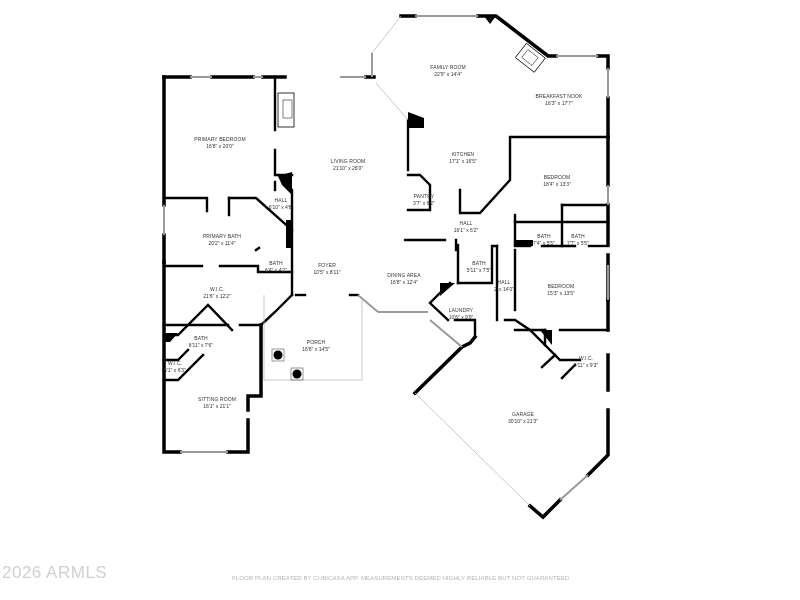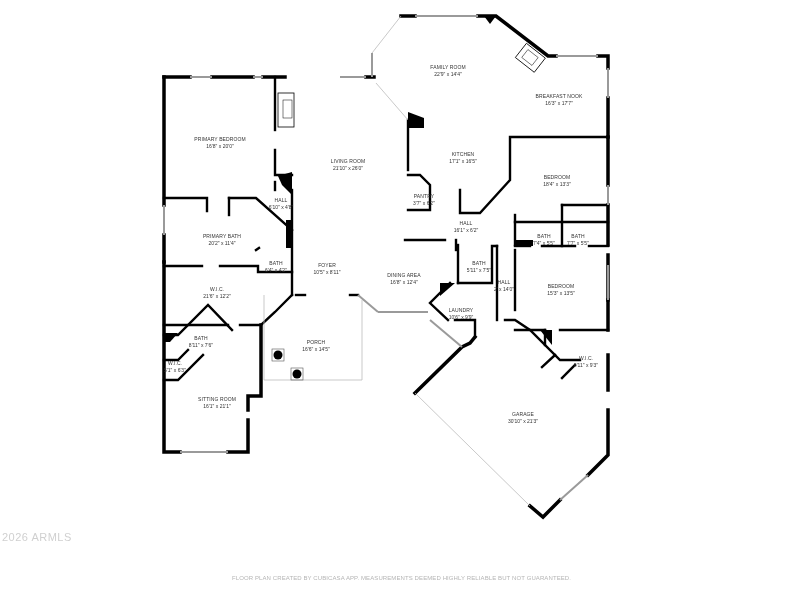--- a/index.html
+++ b/index.html
@@ -1,21 +1,21 @@
 <!DOCTYPE html>
 <html><head>
 <meta charset="utf-8">
 <style>
   html, body { margin:0; padding:0; background:#ffffff; }
   body { width:800px; height:600px; position:relative; overflow:hidden; font-family:"Liberation Sans", sans-serif; }
   #plan { position:absolute; left:0; top:0; width:800px; height:600px; }
   .label { position:absolute; text-align:center; font-family:"Liberation Sans", sans-serif; color:#333; line-height:7px; transform:translateX(-50%); white-space:nowrap; }
   .label .name { font-size:5px; letter-spacing:0.1px; display:block; }
   .label .dim { font-size:5px; display:block; }
-  .watermark { position:absolute; left:2px; top:531px; font-size:11px; color:#d0d0d0; font-family:"Liberation Sans", sans-serif; letter-spacing:0.5px; font-weight:300; }
+  .watermark { position:absolute; left:2px; top:563px; font-size:17px; color:#d0d0d0; font-family:"Liberation Sans", sans-serif; letter-spacing:0.5px; font-weight:300; }
   .footer { position:absolute; left:232px; top:575px; font-size:6px; color:#b5b5b5; font-family:"Liberation Sans", sans-serif; letter-spacing:0.1px; }
 </style>
 </head>
 <body>
 
 <svg id="plan" viewBox="0 0 800 600" xmlns="http://www.w3.org/2000/svg">
   <g fill="none" stroke="#000" stroke-width="3.5" stroke-linecap="square" stroke-linejoin="miter">
 
     <polyline points="164,77 164,205"></polyline>
     <polyline points="164,235 164,262"></polyline>

